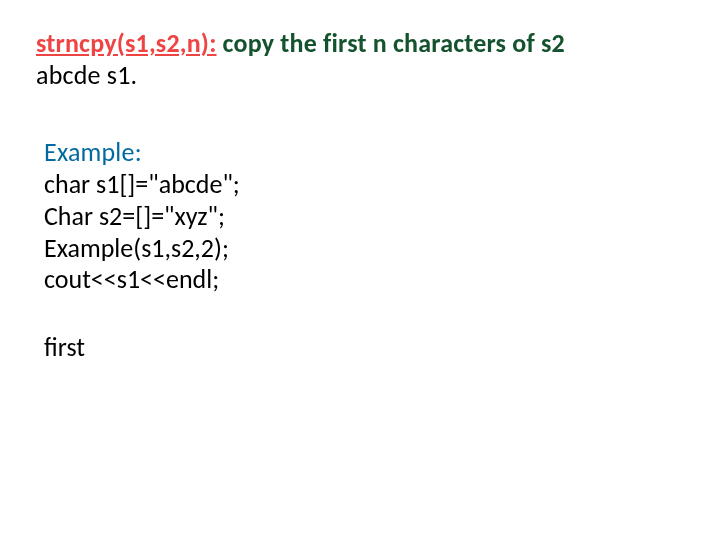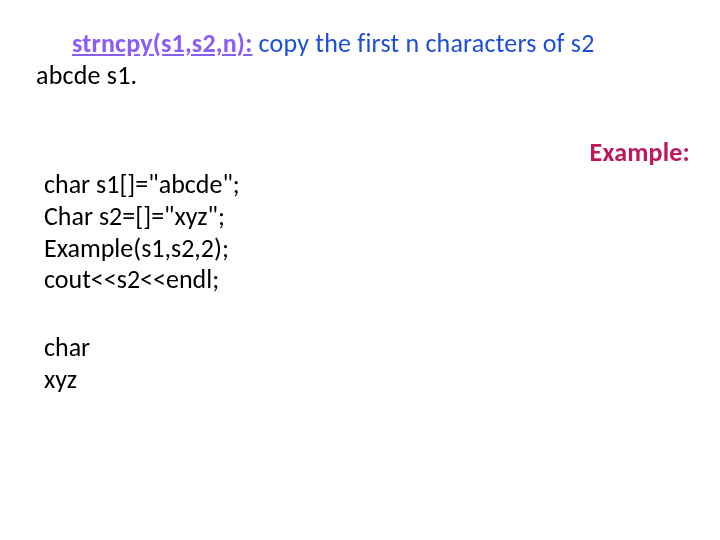--- a/index.html
+++ b/index.html
@@ -16,39 +16,37 @@
     width: 720px;
     height: 540px;
     padding: 28px 30px 30px 36px;
   }
   .line {
     font-size: 26px;
     line-height: 1.22;
     letter-spacing: 0.2px;
   }
   .func-sig {
-    color: #8b5cf6;
+    color: #ef4444;
     font-weight: bold;
     text-decoration: underline;
-    margin-left: 36px;
   }
   .func-sig-trail {
-    color: #1d4ed8;
-    font-weight: normal;
+    color: #14532d;
+    font-weight: bold;
     text-decoration: none;
   }
   .gap-large { height: 46px; }
   .gap-med { height: 36px; }
   .indent {
     margin-left: 8px;
   }
   .label {
-    color: #be185d;
-    font-weight: bold;
-    text-align: right;
+    color: #0369a1;
+    font-weight: normal;
   }
   .code-line {
     font-size: 26px;
     line-height: 1.22;
   }
 </style>
 </head>
 <body>
 
 <div class="slide">
@@ -58,23 +56,22 @@
   </div>
   <div class="line">abcde s1.</div>
 
   <div class="gap-large"></div>
 
   <div class="indent">
     <div class="line label">Example:</div>
     <div class="code-line"> char s1[]="abcde";</div>
     <div class="code-line">Char s2=[]="xyz";</div>
     <div class="code-line">Example(s1,s2,2);</div>
-    <div class="code-line">cout&lt;&lt;s2&lt;&lt;endl;</div>
+    <div class="code-line">cout&lt;&lt;s1&lt;&lt;endl;</div>
   </div>
 
   <div class="gap-med"></div>
 
   <div class="indent">
-    <div class="code-line">char</div>
-    <div class="code-line">xyz</div>
+    <div class="code-line">first</div>
   </div>
 
 </div>
 
 </body></html>

